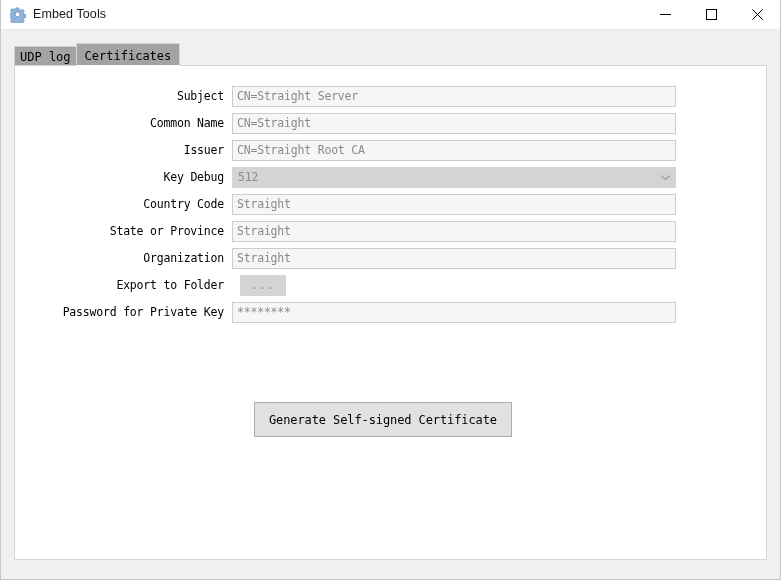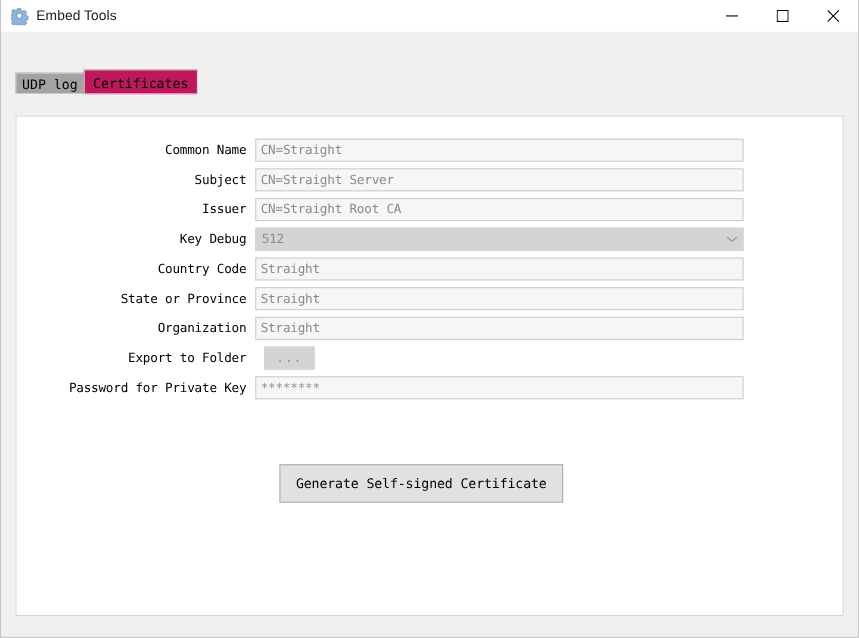--- a/index.html
+++ b/index.html
@@ -19,21 +19,20 @@
   .window {
     position: relative;
     width: 781px;
     height: 580px;
     background: #f0f0f0;
     box-sizing: border-box;
     border: 1px solid #c6c6c6;
     border-top: none;
     display: flex;
     flex-direction: column;
-    gap: 20px;
   }
 
   
   .titlebar {
     height: 29px;
     min-height: 29px;
     background: #ffffff;
     display: flex;
     align-items: center;
     position: relative;
@@ -97,21 +96,21 @@
   }
   .tab.inactive {
     background: #a3a3a3;
     border: 1px solid #d0d0d0;
     border-bottom: none;
     height: 19px;
     padding: 4px 5px 0 5px;
     align-self: flex-end;
   }
   .tab.active {
-    background: #be185d;
+    background: #a3a3a3;
     border: 1px solid #d6d6d6;
     border-bottom: 1px solid #ffffff;
     height: 23px;
     padding: 6px 8px 0 8px;
     position: relative;
     z-index: 3;
     margin-bottom: -1px;
     margin-left: -1px;
   }
 
@@ -216,21 +215,21 @@
     justify-content: center;
     line-height: 1;
     user-select: none;
     letter-spacing: 1px;
   }
 
   
   .gen-wrap {
     position: absolute;
     left: 0;
-    top: 316px;
+    top: 336px;
     width: 100%;
     display: flex;
   }
   .gen-btn {
     box-sizing: border-box;
     margin-left: 239px;
     width: 258px;
     height: 35px;
     background: #e1e1e1;
     border: 1px solid #adadad;
@@ -284,30 +283,30 @@
       <div class="tab inactive">UDP log</div>
       <div class="tab active">Certificates</div>
     </div>
   </div>
 
   <div class="tabpage">
 
     <div class="form">
 
       <div class="form-row">
+        <div class="f-label">Subject</div>
+        <div class="f-control">
+          <div class="txt">CN=Straight Server</div>
+        </div>
+      </div>
+
+      <div class="form-row">
         <div class="f-label">Common Name</div>
         <div class="f-control">
           <div class="txt">CN=Straight</div>
-        </div>
-      </div>
-
-      <div class="form-row">
-        <div class="f-label">Subject</div>
-        <div class="f-control">
-          <div class="txt">CN=Straight Server</div>
         </div>
       </div>
 
       <div class="form-row">
         <div class="f-label">Issuer</div>
         <div class="f-control">
           <div class="txt">CN=Straight Root CA</div>
         </div>
       </div>
 

